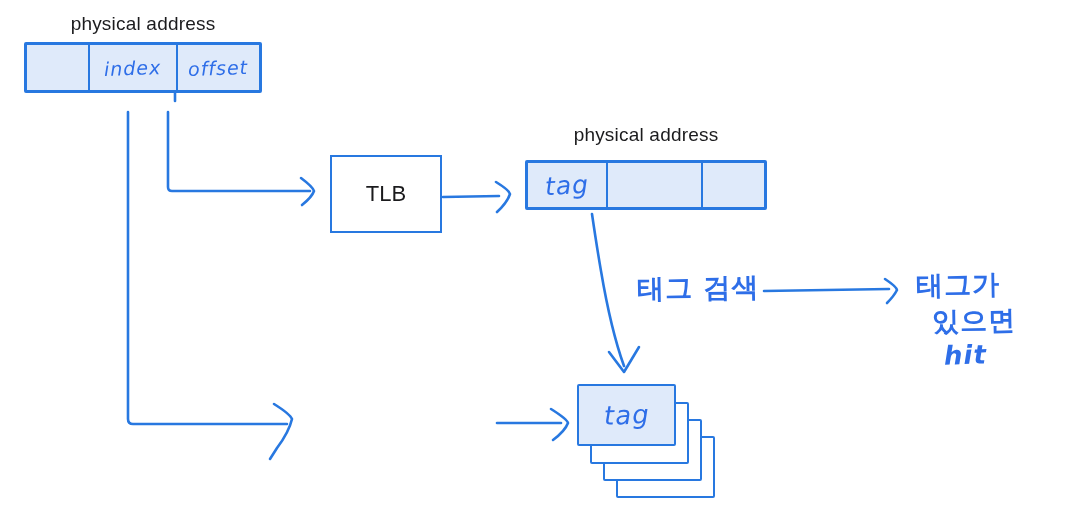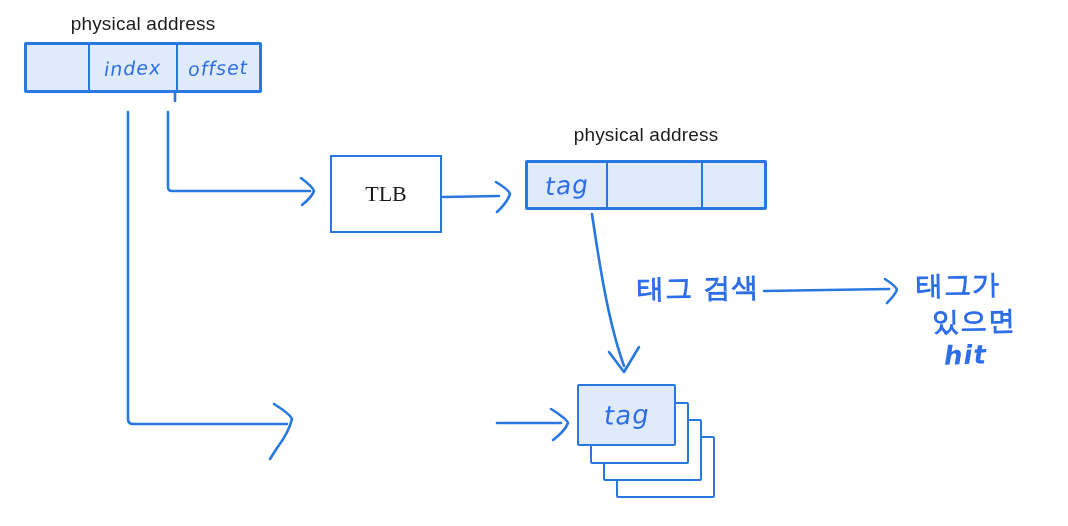--- a/index.html
+++ b/index.html
@@ -43,21 +43,20 @@
 
   
   .outline-box {
     background: #ffffff;
     border: 2.5px solid #2878e0;
     box-sizing: border-box;
     display: flex;
     align-items: center;
     justify-content: center;
     color: #1b1b1d;
-    font-family: Liberation Serif, serif;
   }
 
   
   .hand {
     color: #2e6ee8;
     font-family: "DejaVu Sans", sans-serif;
     font-style: italic;
     letter-spacing: 1px;
   }
   .hand-latin-sm { font-size: 19px; transform: rotate(-2deg); }

